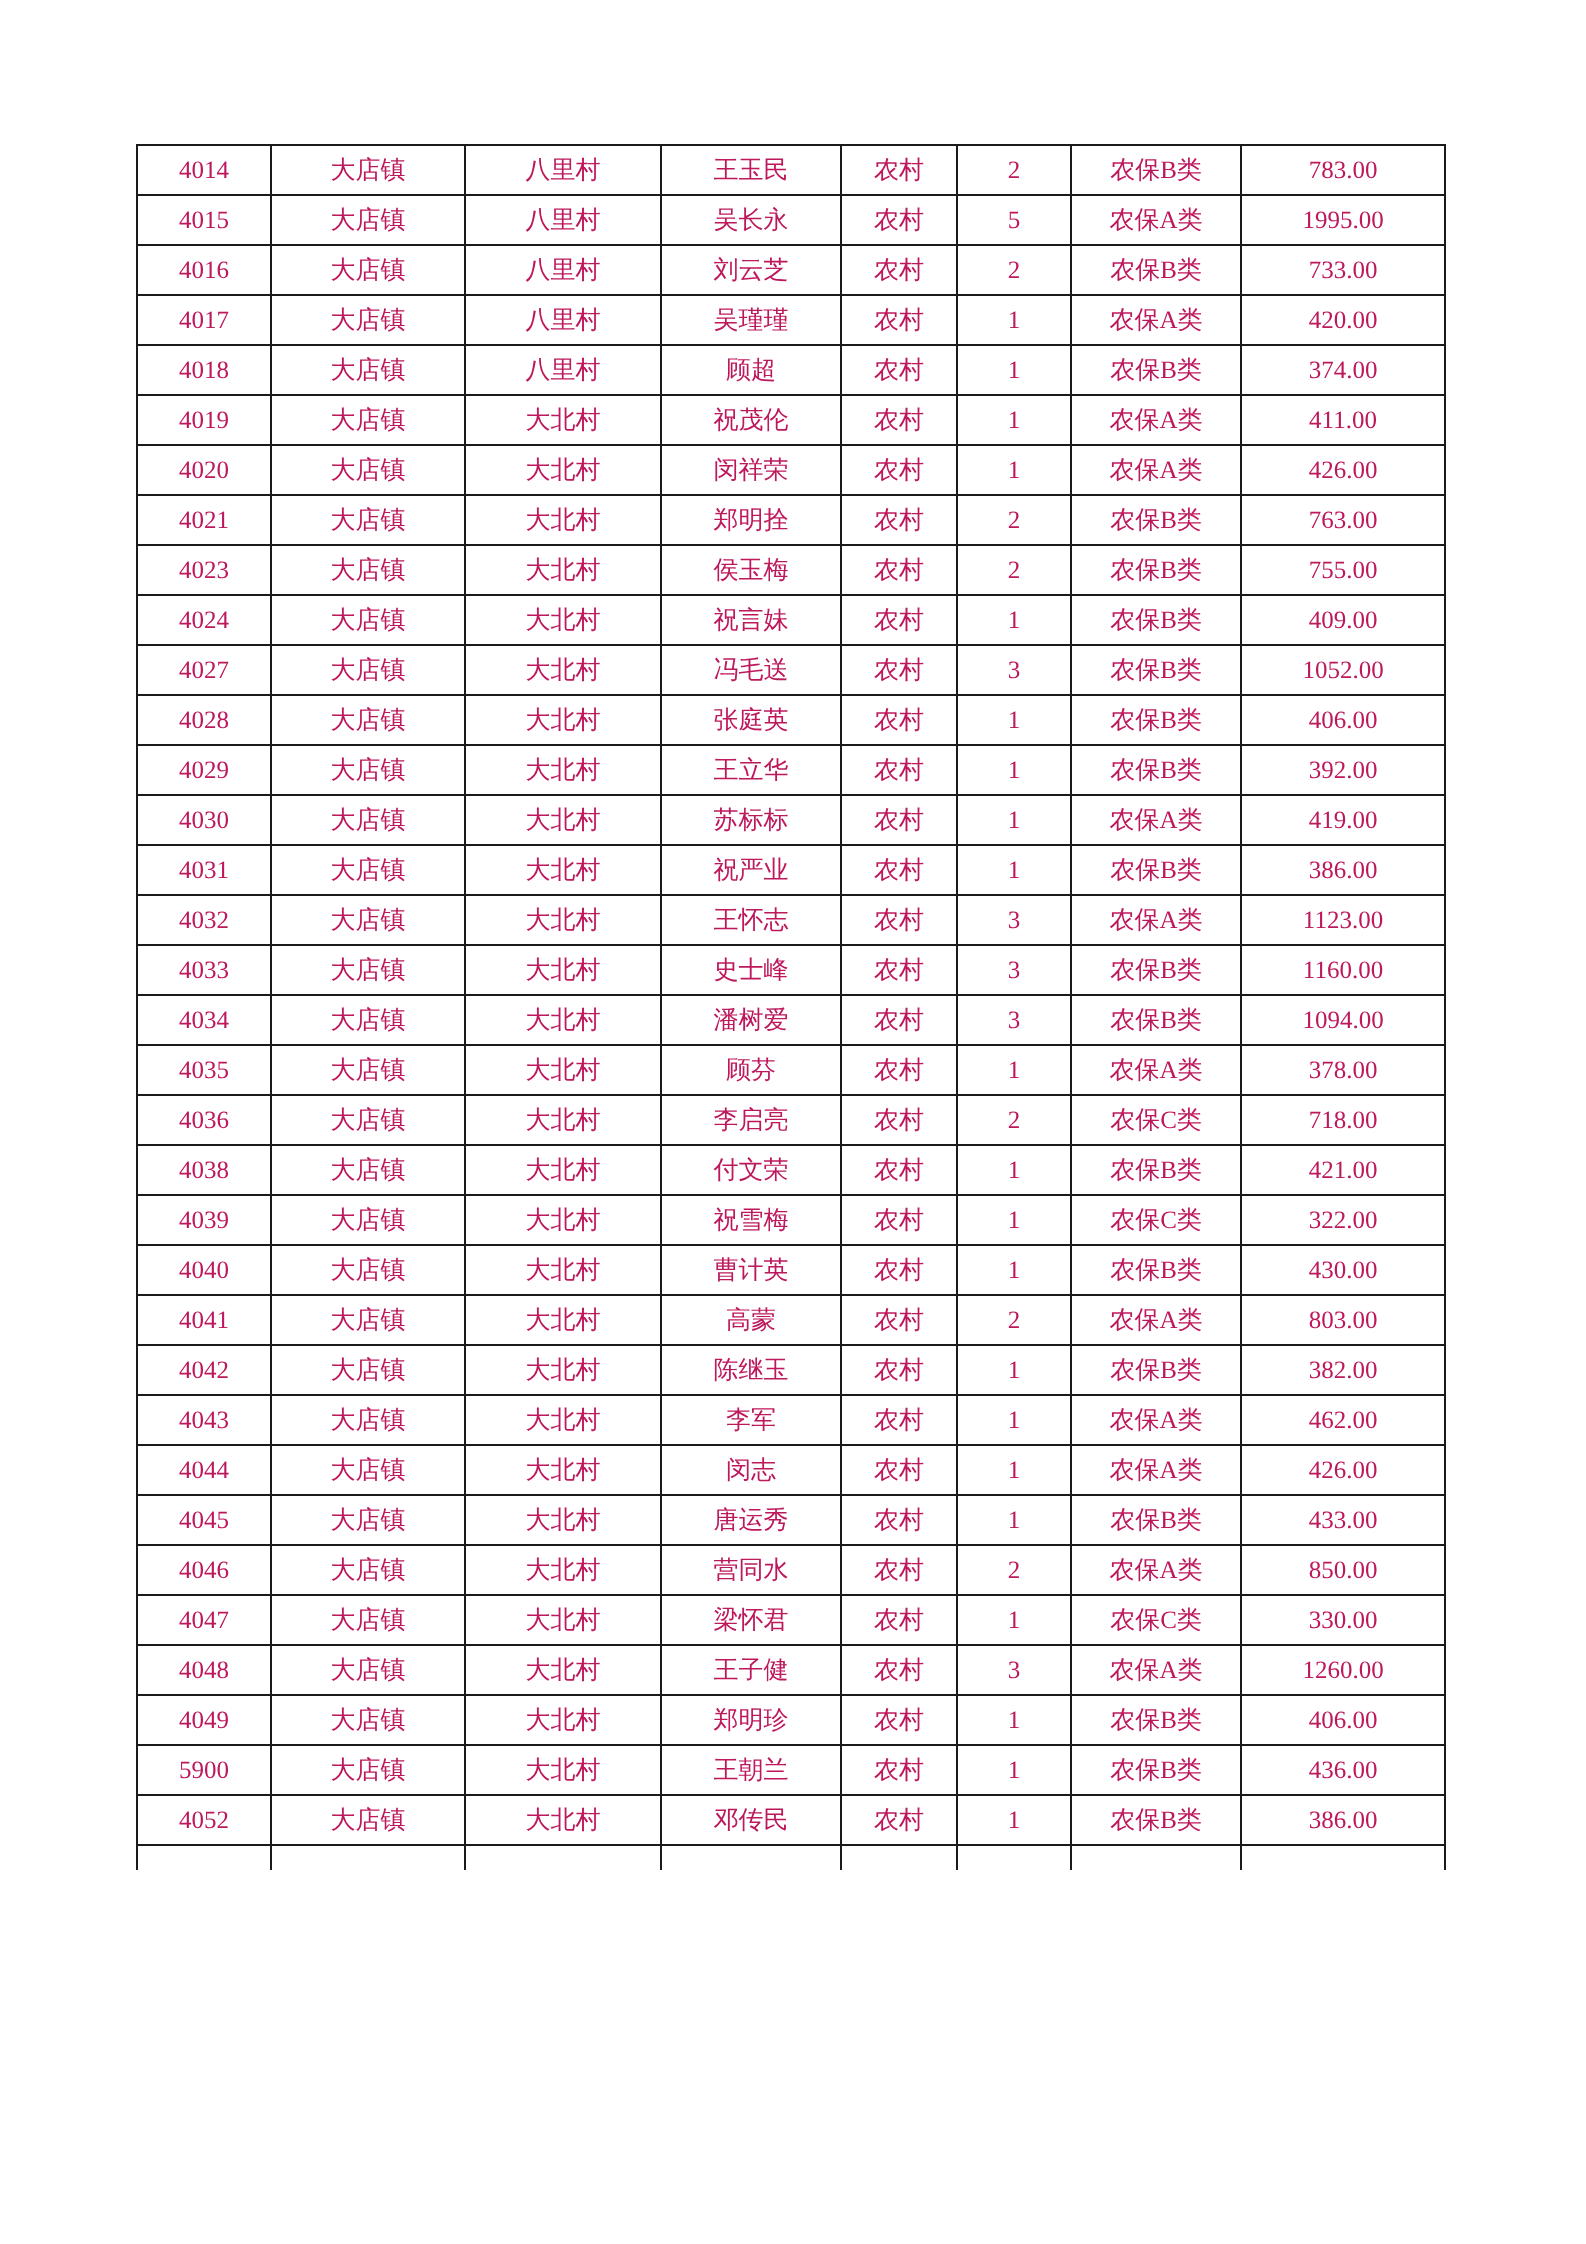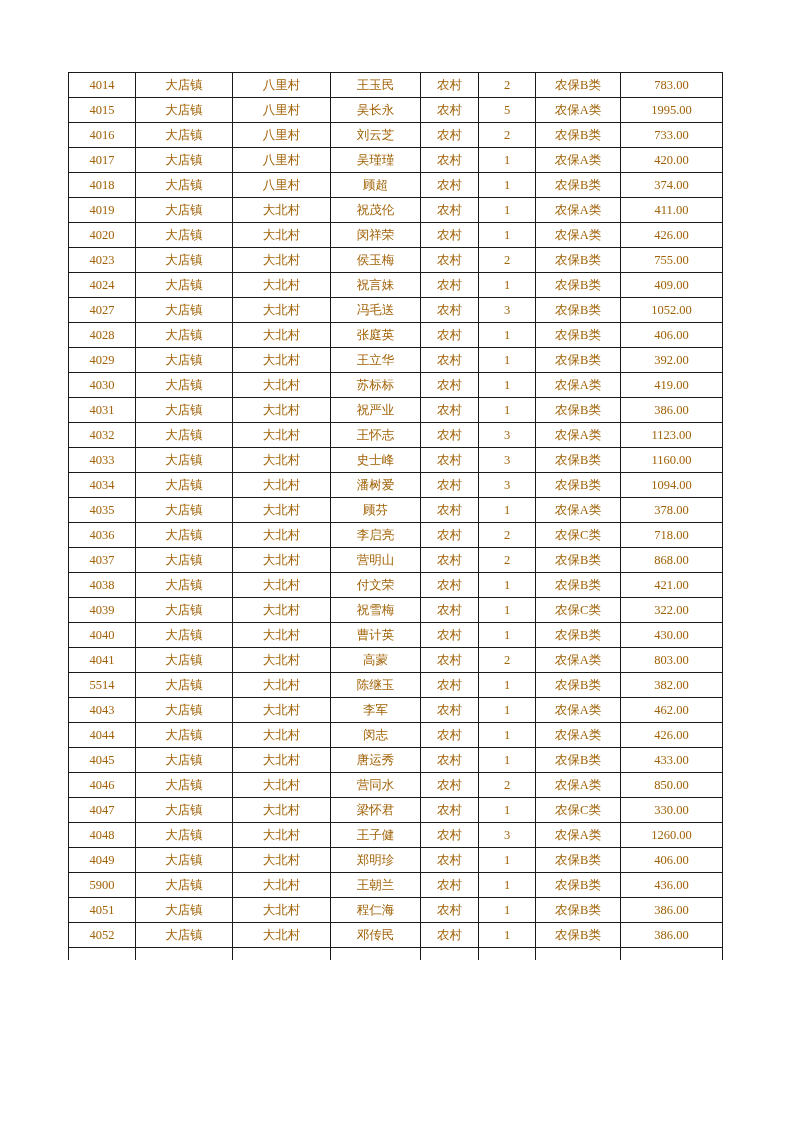--- a/index.html
+++ b/index.html
@@ -7,21 +7,21 @@
     padding: 0;
     background: #ffffff;
   }
   #page {
     position: relative;
     width: 793px;
     height: 1122px;
     background: #ffffff;
     overflow: hidden;
     font-family: "Liberation Serif", "DejaVu Serif", serif;
-    color: #a16207;
+    color: #be185d;
   }
   table.roster {
     position: absolute;
     left: 68px;
     top: 72px;
     width: 654px;
     border-collapse: collapse;
     table-layout: fixed;
   }
   table.roster td {
@@ -130,20 +130,30 @@
           <td>4020</td>
           <td>大店镇</td>
           <td>大北村</td>
           <td>闵祥荣</td>
           <td>农村</td>
           <td>1</td>
           <td>农保A类</td>
           <td>426.00</td>
         </tr>
         <tr>
+          <td>4021</td>
+          <td>大店镇</td>
+          <td>大北村</td>
+          <td>郑明拴</td>
+          <td>农村</td>
+          <td>2</td>
+          <td>农保B类</td>
+          <td>763.00</td>
+        </tr>
+        <tr>
           <td>4023</td>
           <td>大店镇</td>
           <td>大北村</td>
           <td>侯玉梅</td>
           <td>农村</td>
           <td>2</td>
           <td>农保B类</td>
           <td>755.00</td>
         </tr>
         <tr>
@@ -250,30 +260,20 @@
           <td>4036</td>
           <td>大店镇</td>
           <td>大北村</td>
           <td>李启亮</td>
           <td>农村</td>
           <td>2</td>
           <td>农保C类</td>
           <td>718.00</td>
         </tr>
         <tr>
-          <td>4037</td>
-          <td>大店镇</td>
-          <td>大北村</td>
-          <td>营明山</td>
-          <td>农村</td>
-          <td>2</td>
-          <td>农保B类</td>
-          <td>868.00</td>
-        </tr>
-        <tr>
           <td>4038</td>
           <td>大店镇</td>
           <td>大北村</td>
           <td>付文荣</td>
           <td>农村</td>
           <td>1</td>
           <td>农保B类</td>
           <td>421.00</td>
         </tr>
         <tr>
@@ -300,21 +300,21 @@
           <td>4041</td>
           <td>大店镇</td>
           <td>大北村</td>
           <td>高蒙</td>
           <td>农村</td>
           <td>2</td>
           <td>农保A类</td>
           <td>803.00</td>
         </tr>
         <tr>
-          <td>5514</td>
+          <td>4042</td>
           <td>大店镇</td>
           <td>大北村</td>
           <td>陈继玉</td>
           <td>农村</td>
           <td>1</td>
           <td>农保B类</td>
           <td>382.00</td>
         </tr>
         <tr>
           <td>4043</td>
@@ -388,30 +388,20 @@
         </tr>
         <tr>
           <td>5900</td>
           <td>大店镇</td>
           <td>大北村</td>
           <td>王朝兰</td>
           <td>农村</td>
           <td>1</td>
           <td>农保B类</td>
           <td>436.00</td>
-        </tr>
-        <tr>
-          <td>4051</td>
-          <td>大店镇</td>
-          <td>大北村</td>
-          <td>程仁海</td>
-          <td>农村</td>
-          <td>1</td>
-          <td>农保B类</td>
-          <td>386.00</td>
         </tr>
         <tr>
           <td>4052</td>
           <td>大店镇</td>
           <td>大北村</td>
           <td>邓传民</td>
           <td>农村</td>
           <td>1</td>
           <td>农保B类</td>
           <td>386.00</td>

